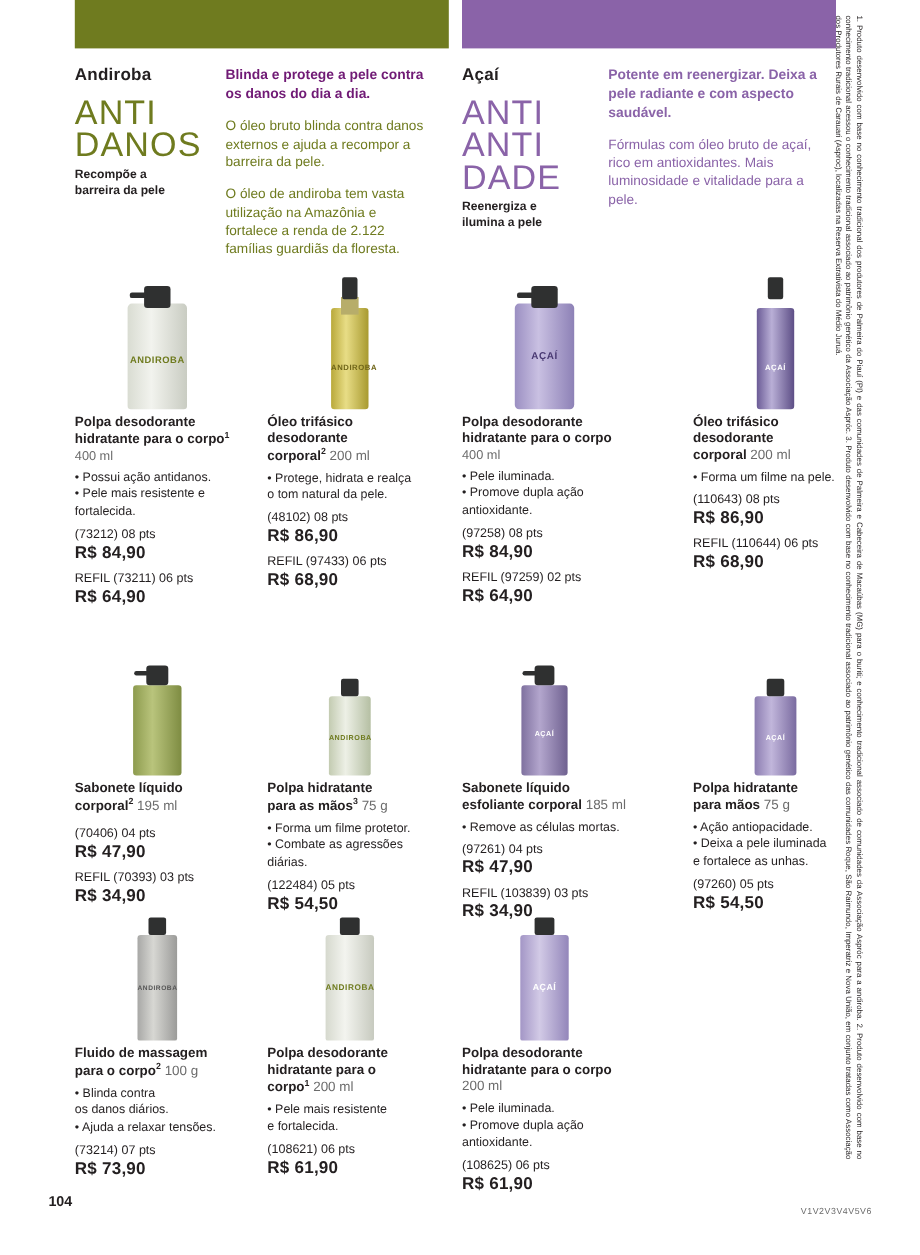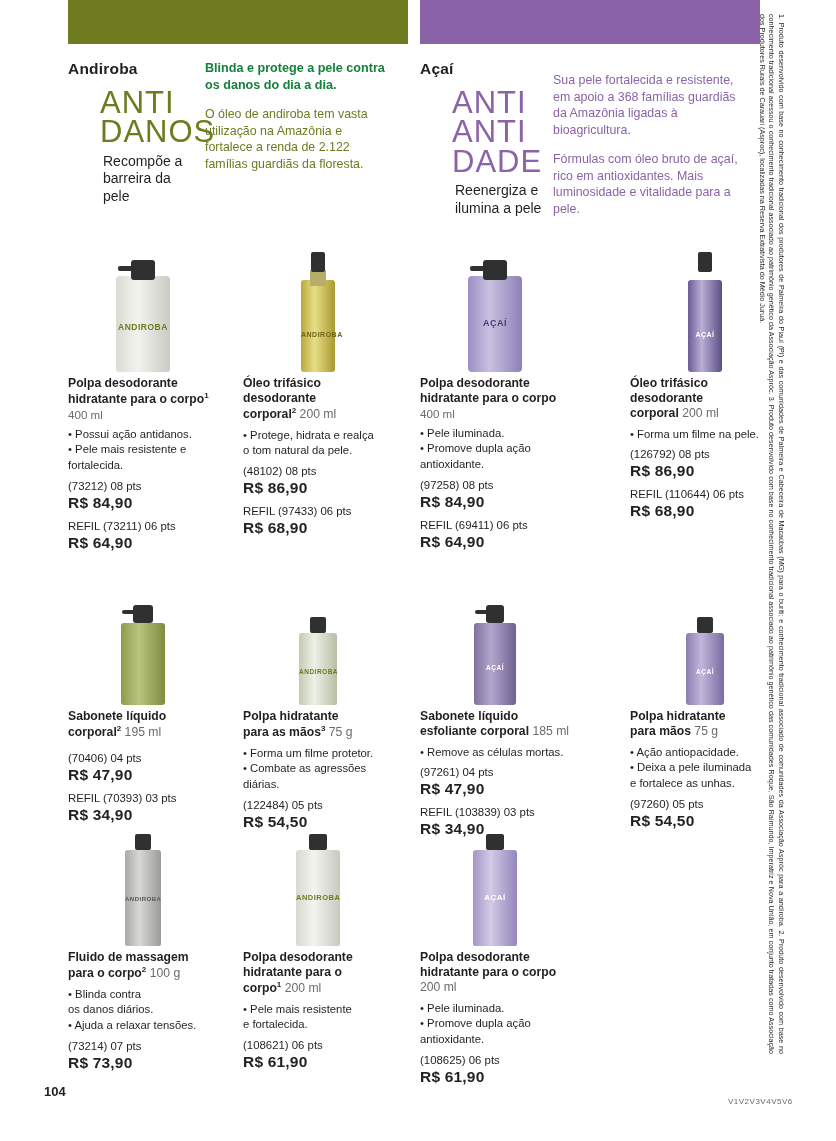--- a/index.html
+++ b/index.html
@@ -18,26 +18,26 @@
 
   .page{position:absolute;left:0;top:0;width:836px;height:810px;}
 
   
   .colA{position:absolute;left:68px;top:60px;width:126px;}
   .colA2{position:absolute;left:205px;top:60px;width:180px;}
   .colB{position:absolute;left:420px;top:60px;width:126px;}
   .colB2{position:absolute;left:553px;top:60px;width:190px;}
 
   .brandname{font-size:15.5px;font-weight:bold;letter-spacing:.2px;}
-  .bigword{font-family:"Liberation Sans", sans-serif;font-weight:300;letter-spacing:1px;line-height:.95;margin-left:32px;}
+  .bigword{font-family:"Liberation Sans", sans-serif;font-weight:300;letter-spacing:1px;line-height:.95;}
   .anti-green{color:#6f7b1f;font-size:31px;}
   .anti-purple{color:#8a63a8;font-size:31px;}
-  .sub{font-size:14px;font-weight:normal;line-height:1.25;margin-top:6px;margin-left:35px;}
-
-  .lead-green{color:#15803d;font-size:12.6px;line-height:1.35;font-weight:bold;}
+  .sub{font-size:11px;font-weight:bold;line-height:1.25;margin-top:6px;}
+
+  .lead-green{color:#701a75;font-size:12.6px;line-height:1.35;font-weight:bold;}
   .body-green{color:#6f7b1f;font-size:12.4px;line-height:1.35;margin-top:12px;}
   .lead-purple{color:#8a63a8;font-size:12.6px;line-height:1.35;font-weight:bold;}
   .body-purple{color:#8a63a8;font-size:12.4px;line-height:1.35;margin-top:12px;}
 
   
   .prod{position:absolute;width:150px;}
   .prod .img{height:120px;position:relative;}
   .pname{font-size:12.2px;font-weight:bold;line-height:1.22;margin-top:4px;}
   .pname .vol{font-weight:normal;color:#6b6b6b;}
   .volline{font-size:11.6px;color:#6b6b6b;margin-top:1px;}
@@ -75,36 +75,37 @@
     <div class="bigword anti-green" style="margin-top:10px;">
       <div>ANTI</div>
       <div>DANOS</div>
     </div>
     <div class="sub">Recompõe a</div>
     <div class="sub" style="margin-top:0">barreira da pele</div>
   </div>
 
   <div class="colA2">
     <div class="lead-green">Blinda e protege a pele contra os danos do dia a dia.</div>
+    <div class="body-green">O óleo bruto blinda contra danos externos e ajuda a recompor a barreira da pele.</div>
     <div class="body-green">O óleo de andiroba tem vasta utilização na Amazônia e fortalece a renda de 2.122 famílias guardiãs da floresta.</div>
   </div>
 
   <div class="colB">
     <div class="brandname">Açaí</div>
     <div class="bigword anti-purple" style="margin-top:10px;">
       <div>ANTI</div>
       <div>ANTI</div>
       <div>DADE</div>
     </div>
     <div class="sub">Reenergiza e</div>
     <div class="sub" style="margin-top:0">ilumina a pele</div>
   </div>
 
   <div class="colB2">
-    <div class="body-purple">Sua pele fortalecida e resistente, em apoio a 368 famílias guardiãs da Amazônia ligadas à bioagricultura.</div>
+    <div class="lead-purple">Potente em reenergizar. Deixa a pele radiante e com aspecto saudável.</div>
     <div class="body-purple">Fórmulas com óleo bruto de açaí, rico em antioxidantes. Mais luminosidade e vitalidade para a pele.</div>
   </div>
 
   <div class="prod" style="left:68px;top:252px;">
     <div class="img">
       <div class="art" style="width:54px;height:112px;">
         <div style="position:absolute;bottom:0;width:54px;height:96px;background:linear-gradient(90deg,#d9dcd2,#f2f3ee 40%,#c9ccc2);border-radius:4px 4px 3px 3px;"></div>
         <div style="position:absolute;top:0;left:15px;width:24px;height:20px;background:#2f3030;border-radius:3px;"></div>
         <div style="position:absolute;top:6px;left:2px;width:16px;height:5px;background:#2f3030;border-radius:2px;"></div>
         <div style="position:absolute;bottom:26px;left:6px;width:42px;height:26px;"></div>
@@ -166,42 +167,42 @@
       <span>hidratante para o corpo</span>
     </div>
     <div class="volline">400 ml</div>
     <div class="bullets">
       <div>• Pele iluminada.</div>
       <div>• Promove dupla ação</div>
       <div>  antioxidante.</div>
     </div>
     <div class="code">(97258) 08 pts</div>
     <div class="price">R$ 84,90</div>
-    <div class="refil">REFIL (69411) 06 pts</div>
+    <div class="refil">REFIL (97259) 02 pts</div>
     <div class="price">R$ 64,90</div>
   </div>
 
   <div class="prod" style="left:630px;top:252px;">
     <div class="img">
       <div class="art" style="width:34px;height:120px;">
         <div style="position:absolute;bottom:0;width:34px;height:92px;background:linear-gradient(90deg,#6b5b96,#b9afd6 40%,#5d4e86);border-radius:3px;"></div>
         <div style="position:absolute;top:0px;left:10px;width:14px;height:20px;background:#2f3030;border-radius:2px;"></div>
         <div class="ltxt" style="bottom:34px;color:#ffffff;font-size:7px;font-weight:bold;">AÇAÍ</div>
       </div>
     </div>
     <div class="pname">
       <span>Óleo trifásico</span><br>
       <span>desodorante</span><br>
       <span>corporal</span>
       <span class="vol">200 ml</span>
     </div>
     <div class="bullets">
       <div>• Forma um filme na pele.</div>
     </div>
-    <div class="code">(126792) 08 pts</div>
+    <div class="code">(110643) 08 pts</div>
     <div class="price">R$ 86,90</div>
     <div class="refil">REFIL (110644) 06 pts</div>
     <div class="price">R$ 68,90</div>
   </div>
 
   <div class="prod" style="left:68px;top:585px;">
     <div class="img">
       <div class="art" style="width:44px;height:100px;">
         <div style="position:absolute;bottom:0;width:44px;height:82px;background:linear-gradient(90deg,#8d9b4e,#b9c47c 40%,#7e8c42);border-radius:3px;"></div>
         <div style="position:absolute;top:0;left:12px;width:20px;height:18px;background:#2f3030;border-radius:3px;"></div>

